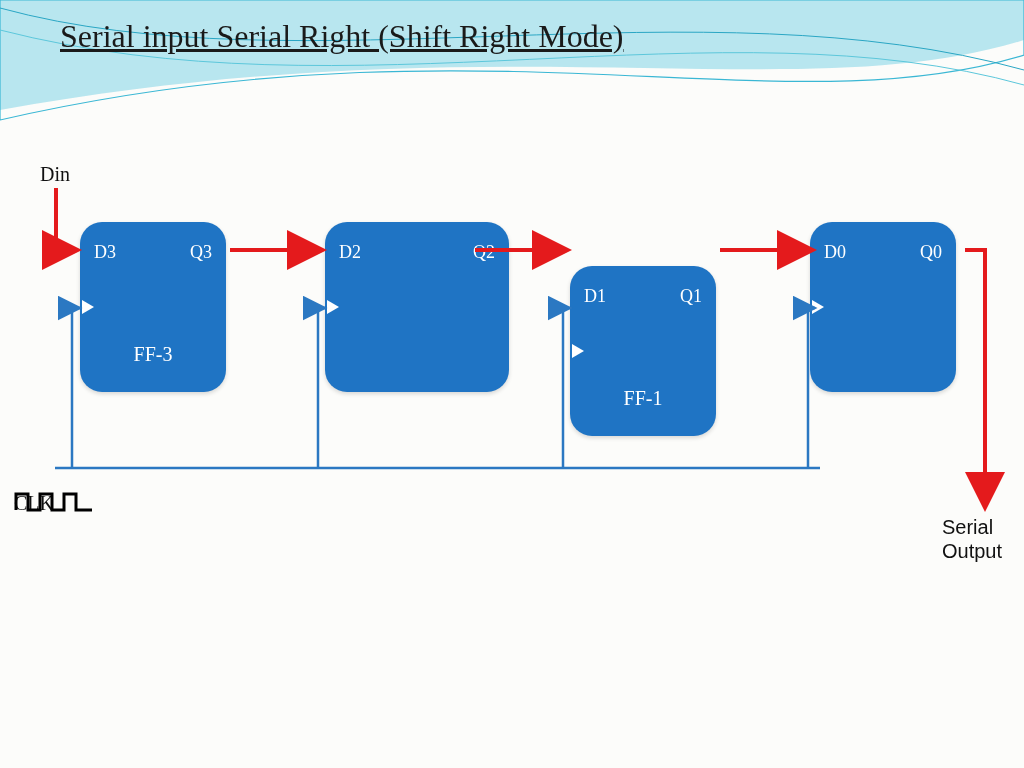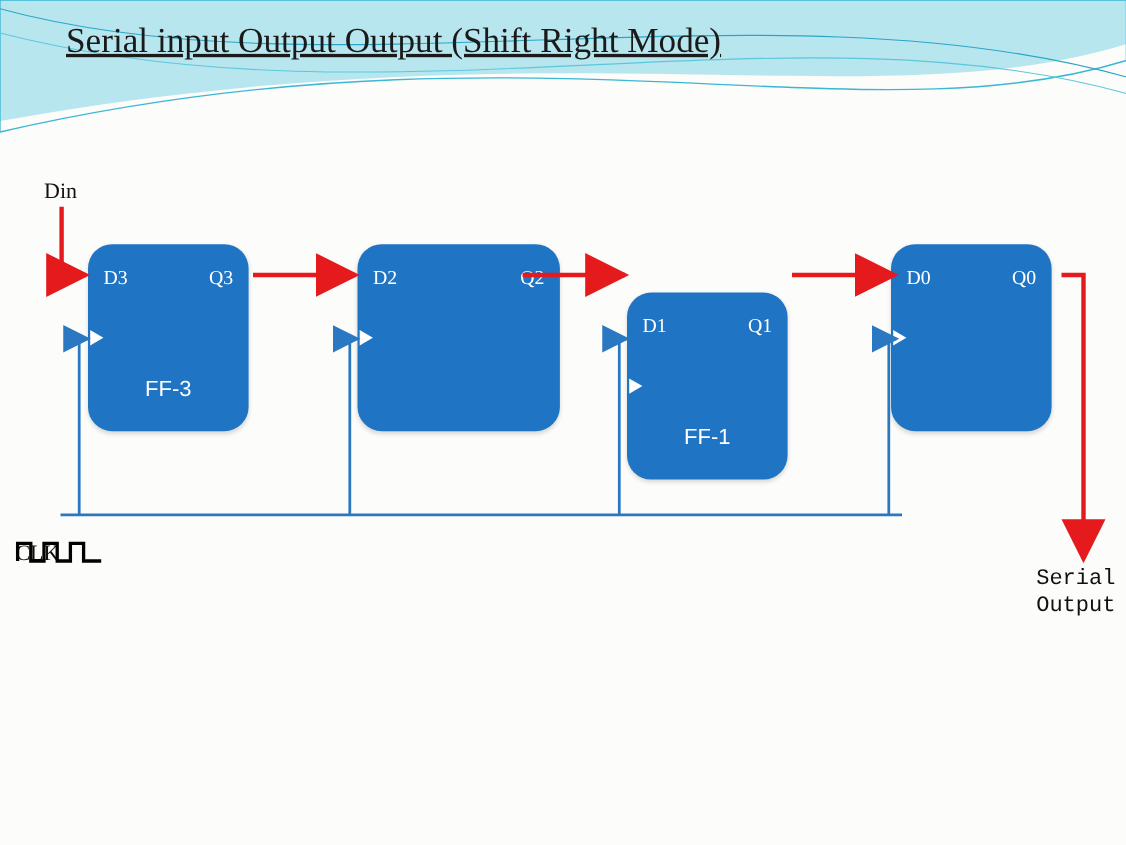--- a/index.html
+++ b/index.html
@@ -50,50 +50,50 @@
   }
   .ff-d { left: 14px; }
   .ff-q { right: 14px; }
   .ff-name {
     position: absolute;
     bottom: 26px;
     width: 100%;
     text-align: center;
     color: #fff;
     font-size: 20px;
-    font-family: Liberation Sans, sans-serif;
+    font-family: Liberation Serif, serif;
   }
   .clk-tri {
     position: absolute;
     left: 2px;
     top: 78px;
     width: 0; height: 0;
     border-top: 7px solid transparent;
     border-bottom: 7px solid transparent;
     border-left: 12px solid #fff;
   }
   .serial-out-label {
     position: absolute;
     font-size: 20px;
     color: #111;
-    font-family: Liberation Mono, monospace;
+    font-family: Liberation Sans, sans-serif;
     line-height: 1.2;
   }
 </style>
 </head>
 <body>
 
 <svg class="wave-bg" viewBox="0 0 1024 140" preserveAspectRatio="none">
   <path d="M0 0 L1024 0 L1024 40 C 800 110, 500 20, 0 110 Z" fill="#7fd3e6" opacity="0.55"></path>
   <path d="M0 0 L1024 0 L1024 55 C 780 130, 480 10, 0 120 Z" fill="none" stroke="#3ab7d4" stroke-width="1.2"></path>
   <path d="M0 8 C 300 90, 700 -20, 1024 70" fill="none" stroke="#2aa6c4" stroke-width="1"></path>
   <path d="M0 30 C 350 120, 720 0, 1024 85" fill="none" stroke="#5cc7db" stroke-width="1"></path>
 </svg>
 
-<div class="title">Serial input Output Output (Shift Right Mode)</div>
+<div class="title">Serial input Serial Right (Shift Right Mode)</div>
 
 <div class="label" style="top:163px; left:40px;">Din</div>
 
 <div class="label" style="top:480px; left:14px;margin-top:12px;">CLK</div>
 
 <div class="serial-out-label" style="top:515px; left:942px; white-space:pre;">Serial
 Output</div>
 
 <div class="ff-box" style="left:80px; top:222px;">
   <div class="ff-d">D3</div>

